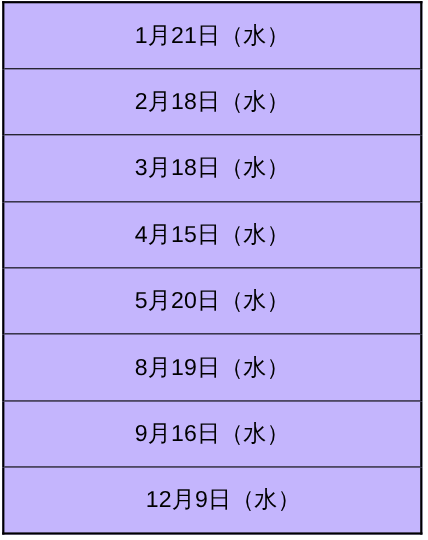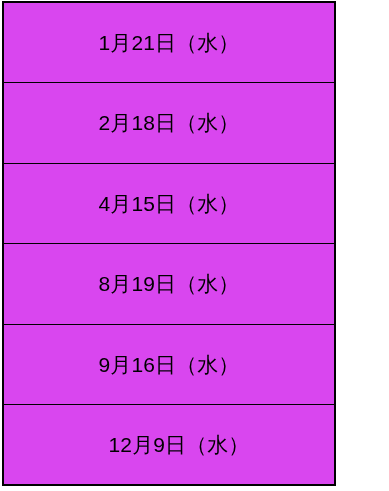--- a/index.html
+++ b/index.html
@@ -26,25 +26,25 @@
   .table-wrap {
     position: absolute;
     left: 2px;
     top: 1px;
     width: 382px;
     height: 485px;
     box-sizing: border-box;
   }
 
   table.schedule {
-    width: 334px;
+    width: 382px;
     height: 485px;
     border-collapse: collapse;
     table-layout: fixed;
-    background: #d946ef;
+    background: #c4b5fd;
   }
 
   table.schedule tr {
     height: 40.4px;
   }
 
   table.schedule td {
     border-top: 1.6px solid #000000;
     border-bottom: 1.6px solid #000000;
     border-left: 2.6px solid #000000;
@@ -80,21 +80,27 @@
   <div class="table-wrap">
     <table class="schedule">
       <tbody>
         <tr>
           <td><span class="cell-text">1月21日（水）</span></td>
         </tr>
         <tr>
           <td><span class="cell-text">2月18日（水）</span></td>
         </tr>
         <tr>
+          <td><span class="cell-text">3月18日（水）</span></td>
+        </tr>
+        <tr>
           <td><span class="cell-text">4月15日（水）</span></td>
+        </tr>
+        <tr>
+          <td><span class="cell-text">5月20日（水）</span></td>
         </tr>
         <tr>
           <td><span class="cell-text">8月19日（水）</span></td>
         </tr>
         <tr>
           <td><span class="cell-text">9月16日（水）</span></td>
         </tr>
         <tr>
           <td><span class="cell-text">12月9日（水）</span></td>
         </tr>

